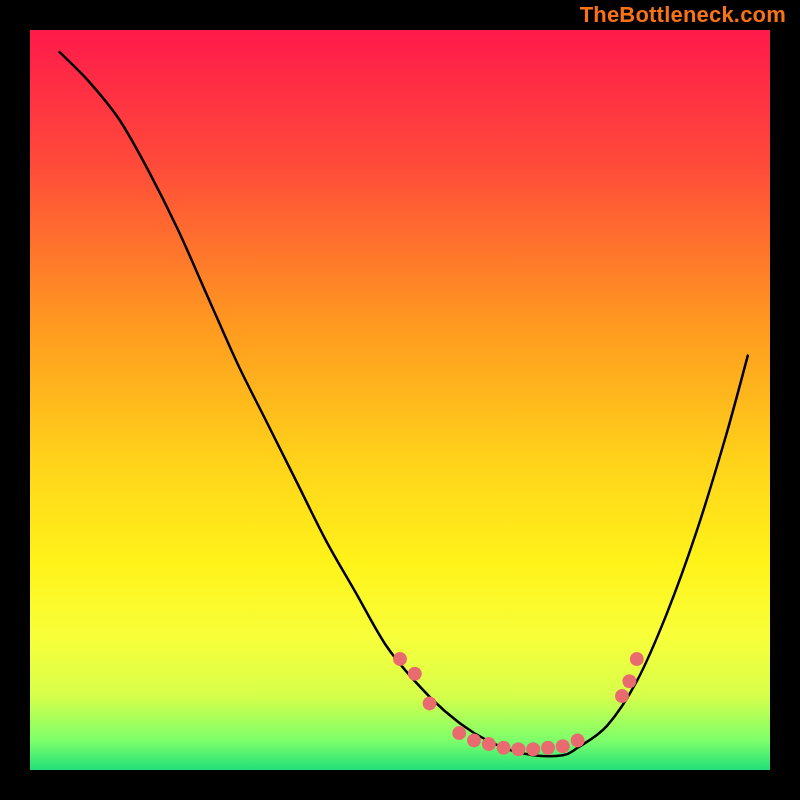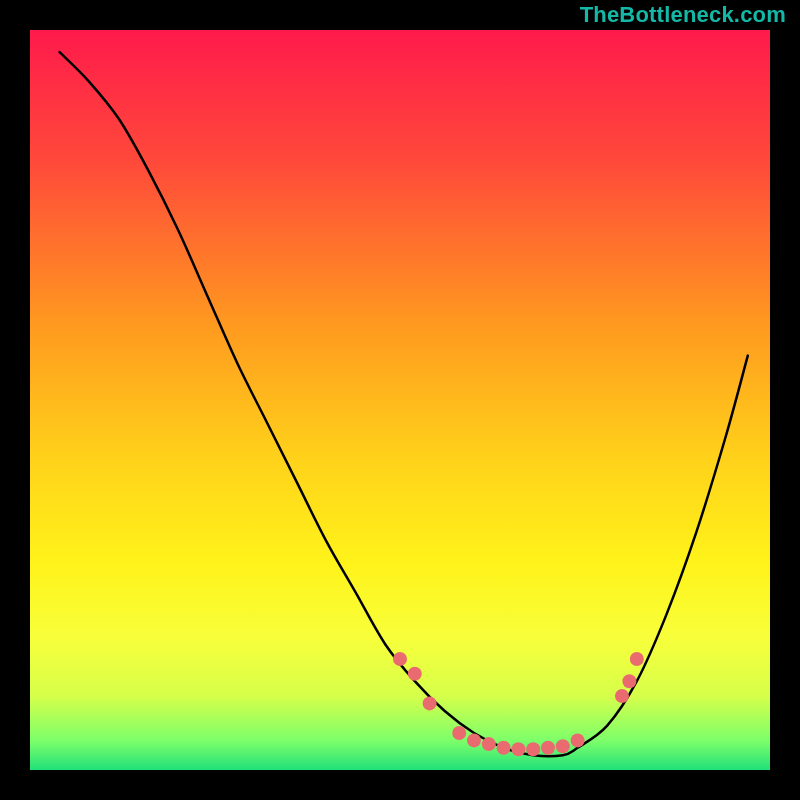--- a/index.html
+++ b/index.html
@@ -17,21 +17,21 @@
     width: 800px;
     height: 800px;
   }
   .watermark {
     position: absolute;
     top: 2px;
     right: 14px;
     font-family: Arial, Helvetica, sans-serif;
     font-size: 22px;
     font-weight: 600;
-    color: #14b8a6;
+    color: #f97316;
     letter-spacing: 0.2px;
   }
   svg {
     position: absolute;
     left: 0;
     top: 0;
   }
 </style>
 </head>
 <body>

